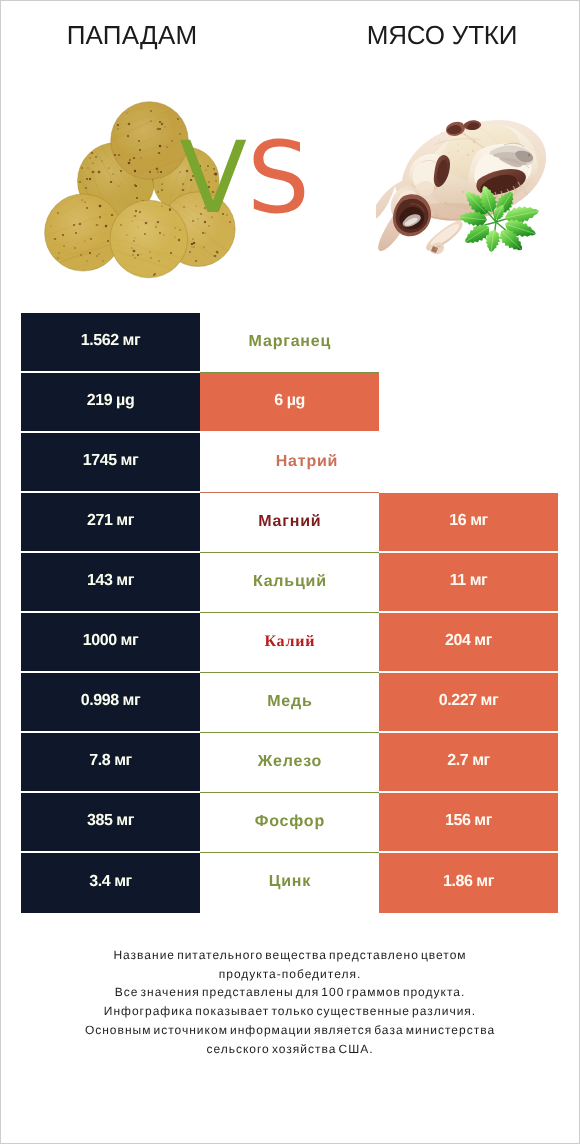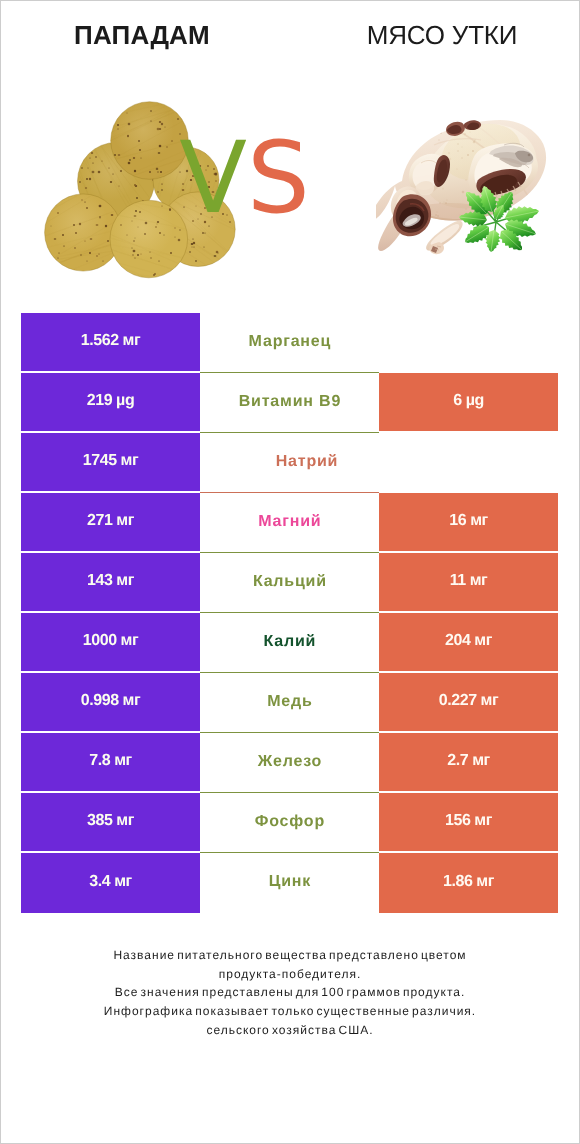--- a/index.html
+++ b/index.html
@@ -1,32 +1,32 @@
 <!DOCTYPE html>
 <html><head>
 <meta charset="utf-8">
 <style>
   html,body{margin:0;padding:0;}
   body{width:580px;height:1144px;background:#fff;font-family:"Liberation Sans",sans-serif;overflow:hidden;-webkit-font-smoothing:antialiased;text-rendering:geometricPrecision;}
   .page{position:relative;width:580px;height:1144px;background:#fff;}
   .page-border{position:absolute;left:0;top:0;width:578px;height:1142px;border:1px solid #cdcdcd;pointer-events:none;z-index:5;}
   .title{position:absolute;top:20px;font-size:26px;color:#1b1b1b;text-align:center;letter-spacing:.2px;font-weight:400;white-space:nowrap;line-height:30px;}
-  .title-left{left:16px;width:252px;font-weight:bold;}
+  .title-left{left:6px;width:252px;}
   .title-right{left:316px;width:252px;letter-spacing:-0.2px;}
   svg.papadam{position:absolute;left:40px;top:95px;width:200px;height:195px;}
   svg.duck{position:absolute;left:376px;top:112px;width:174px;height:156px;}
   .vs{position:absolute;left:0;top:129px;width:489px;text-align:center;font-size:99px;font-weight:400;line-height:100px;letter-spacing:0px;font-family:"DejaVu Sans",sans-serif;}
   .vs .v{color:#7aa52e;}
   .vs .s{color:#e2694a;}
   .table{position:absolute;left:21px;top:313px;width:537px;}
   .row{display:flex;height:60px;}
   .cell{width:179px;display:flex;align-items:center;justify-content:center;font-size:16px;font-weight:700;box-sizing:border-box;line-height:1;padding-bottom:2px;}
   .cell.left,.cell.right{letter-spacing:-0.45px;}
   .cell.mid{letter-spacing:0.8px;padding-left:0.8px;}
-  .cell.left{background:#6d28d9;color:#fbfeef;}
+  .cell.left{background:#0f172a;color:#fbfeef;}
   .cell.right{background:#e2694a;color:#fffaf2;}
   .cell.mid{background:#fff;}
   .row .left,.row .right{border-bottom:2px solid #fff;}
   .row:last-child .left,.row:last-child .right{border-bottom:none;}
   .footer{position:absolute;left:0;top:946px;width:580px;text-align:center;font-size:12px;color:#1d1d1d;line-height:18.7px;font-weight:400;letter-spacing:1.0px;word-spacing:-2.2px;}
 </style>
 </head>
 <body>
 
 <div class="page">
@@ -593,40 +593,39 @@
       </g>
     </svg>
   <div class="vs"><span class="v">V</span><span class="s">S</span></div>
   <div class="table" id="table">
       <div class="row">
         <div class="cell left">1.562 мг</div>
         <div class="cell mid" style="color: rgb(125, 147, 64); border-bottom: 1px solid rgb(125, 147, 64);">Марганец</div>
       </div>
       <div class="row">
         <div class="cell left">219 µg</div>
-        <div class="cell mid" style="color: rgb(125, 147, 64); border-bottom: 1px solid rgb(125, 147, 64);">Витамин B9</div>
         <div class="cell right">6 µg</div>
       </div>
       <div class="row">
         <div class="cell left">1745 мг</div>
         <div class="cell mid" style="color: rgb(204, 112, 88); border-bottom: 1px solid rgb(204, 112, 88); padding-left: 35px;">Натрий</div>
       </div>
       <div class="row">
         <div class="cell left">271 мг</div>
-        <div class="cell mid" style="color: #ec4899; border-bottom: 1px solid rgb(125, 147, 64);">Магний</div>
+        <div class="cell mid" style="color: #7f1d1d; border-bottom: 1px solid rgb(125, 147, 64);">Магний</div>
         <div class="cell right">16 мг</div>
       </div>
       <div class="row">
         <div class="cell left">143 мг</div>
         <div class="cell mid" style="color: rgb(125, 147, 64); border-bottom: 1px solid rgb(125, 147, 64);">Кальций</div>
         <div class="cell right">11 мг</div>
       </div>
       <div class="row">
         <div class="cell left">1000 мг</div>
-        <div class="cell mid" style="color: #14532d; border-bottom: 1px solid rgb(125, 147, 64);">Калий</div>
+        <div class="cell mid" style="color: #b91c1c; border-bottom: 1px solid rgb(125, 147, 64); font-family: Liberation Serif, serif;">Калий</div>
         <div class="cell right">204 мг</div>
       </div>
       <div class="row">
         <div class="cell left">0.998 мг</div>
         <div class="cell mid" style="color: rgb(125, 147, 64); border-bottom: 1px solid rgb(125, 147, 64);">Медь</div>
         <div class="cell right">0.227 мг</div>
       </div>
       <div class="row">
         <div class="cell left">7.8 мг</div>
         <div class="cell mid" style="color: rgb(125, 147, 64); border-bottom: 1px solid rgb(125, 147, 64);">Железо</div>
@@ -641,15 +640,16 @@
         <div class="cell left">3.4 мг</div>
         <div class="cell mid" style="color: rgb(125, 147, 64);">Цинк</div>
         <div class="cell right">1.86 мг</div>
       </div>
     </div>
   <div class="footer" id="footer">
       <div>Название питательного вещества представлено цветом</div>
       <div>продукта-победителя.</div>
       <div>Все значения представлены для 100 граммов продукта.</div>
       <div>Инфографика показывает только существенные различия.</div>
+      <div>Основным источником информации является база министерства</div>
       <div>сельского хозяйства США.</div>
     </div>
 </div>
 
 </body></html>

